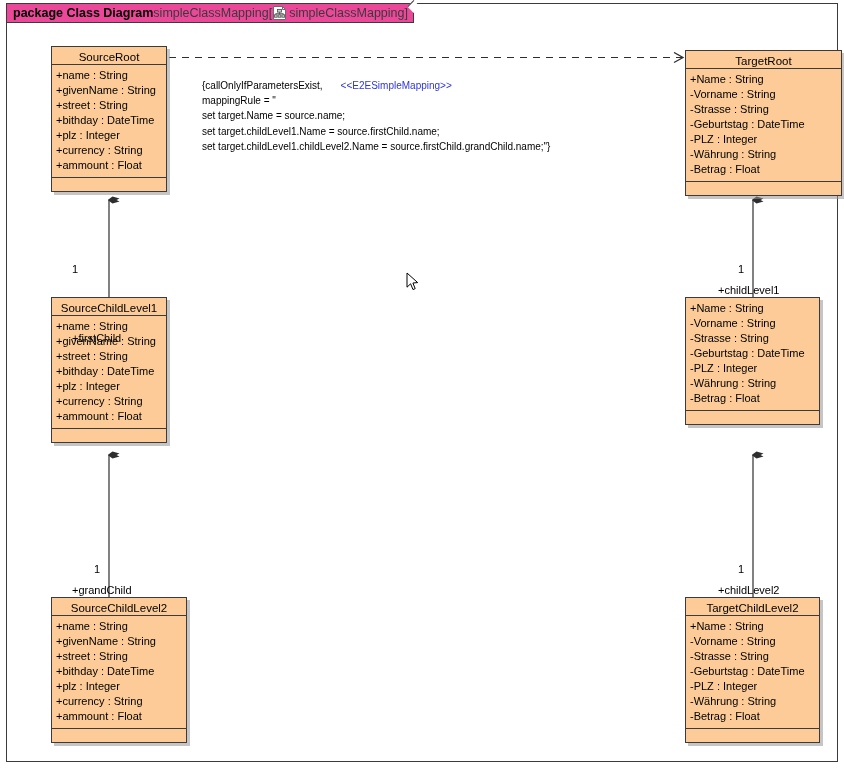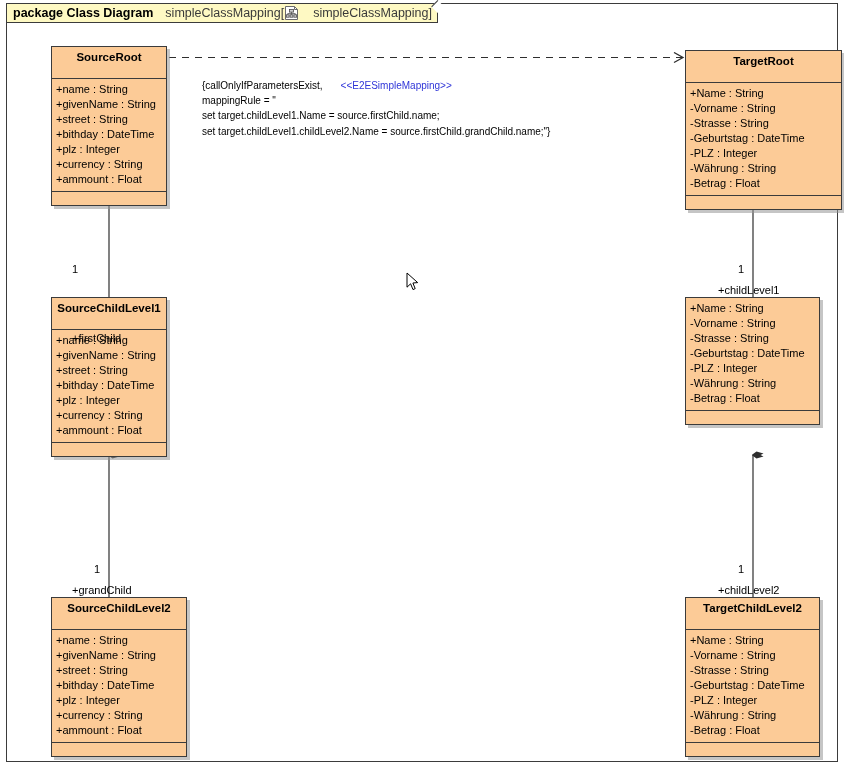--- a/index.html
+++ b/index.html
@@ -36,35 +36,35 @@
     background: transparent;
   }
   .pkg-tab {
     position: absolute;
     left: 6px;
     top: 3px;
     height: 20px;
     box-sizing: border-box;
     border: 1px solid #3b3b3b;
     border-bottom: 1px solid #3b3b3b;
-    background: #fef9c3;
+    background: #ec4899;
     display: flex;
     align-items: center;
     padding: 0 5px 0 6px;
     white-space: nowrap;
     font-size: 12.5px;
     line-height: 20px;
   }
   .pkg-tab .kw {
     font-weight: bold;
     color: #000;
   }
   .pkg-tab .nm {
     color: #3a3a3a;
-    margin-left: 12px;
+    margin-left: 0;
   }
   .pkg-tab .brk {
     color: #3a3a3a;
   }
   .diag-icon {
     display: inline-block;
     width: 13px;
     height: 14px;
     margin: 0 3px 0 1px;
     position: relative;
@@ -94,24 +94,24 @@
   
   .uml-class {
     position: absolute;
     box-sizing: border-box;
     border: 1px solid #3b3b3b;
     background: #fccb97;
     box-shadow: 3px 3px 0 0 rgba(150,150,150,0.55);
   }
   .uml-title {
     text-align: center;
-    font-weight: bold;
+    font-weight: normal;
     font-size: 11.5px;
     color: #000000;
-    padding: 4px 2px 14px 2px;
+    padding: 4px 2px 0 2px;
     border-bottom: 1px solid #3b3b3b;
     line-height: 13px;
     white-space: nowrap;
   }
   .uml-attrs {
     padding: 3px 0 4px 0;
     border-bottom: 1px solid #3b3b3b;
   }
   .uml-attr {
     font-size: 11px;
@@ -205,20 +205,21 @@
     <line x1="753" y1="298" x2="753" y2="200" stroke="#2e2e2e" stroke-width="1.2" marker-end="url(#filled-arrow)"></line>
 
     <line x1="753" y1="598" x2="753" y2="455" stroke="#2e2e2e" stroke-width="1.2" marker-end="url(#filled-arrow)"></line>
   </svg>
 
   <div class="note-text">
     <div class="note-line">
       <span>{callOnlyIfParametersExist,</span><span class="stereo">&lt;&lt;E2ESimpleMapping&gt;&gt;</span>
     </div>
     <div class="note-line">mappingRule = "</div>
+    <div class="note-line">set target.Name = source.name;</div>
     <div class="note-line">set target.childLevel1.Name = source.firstChild.name;</div>
     <div class="note-line">set target.childLevel1.childLevel2.Name = source.firstChild.grandChild.name;"}</div>
   </div>
 
   <div class="uml-class" style="left:51px; top:46px; width:116px;">
     <div class="uml-title">SourceRoot</div>
     <div class="uml-attrs">
       <div class="uml-attr">+name : String</div>
       <div class="uml-attr">+givenName : String</div>
       <div class="uml-attr">+street : String</div>

